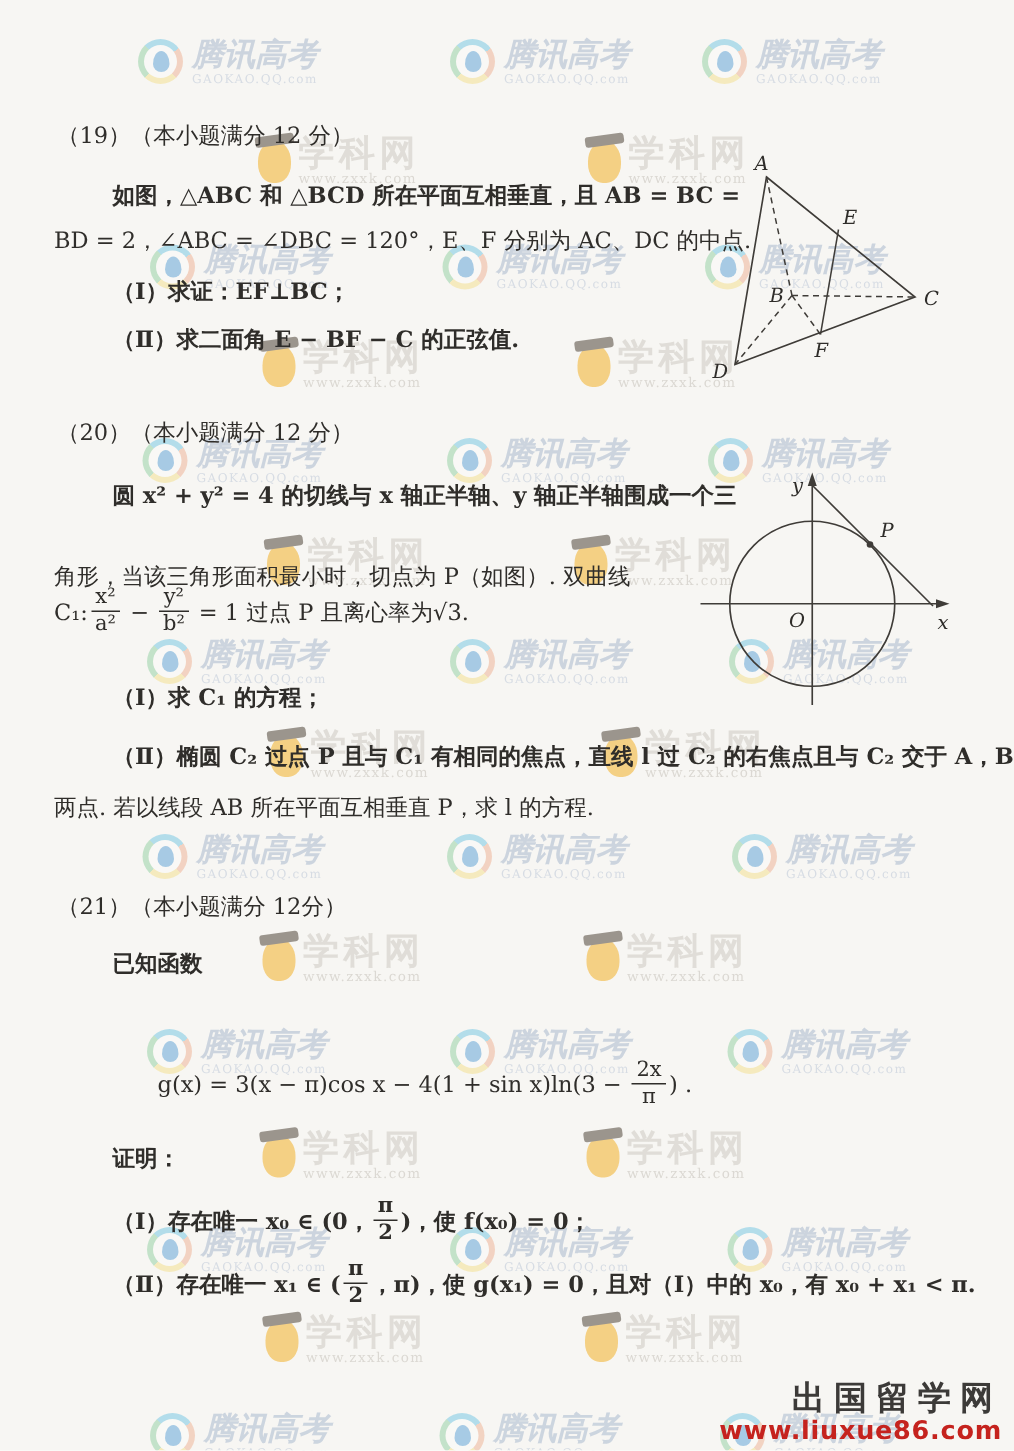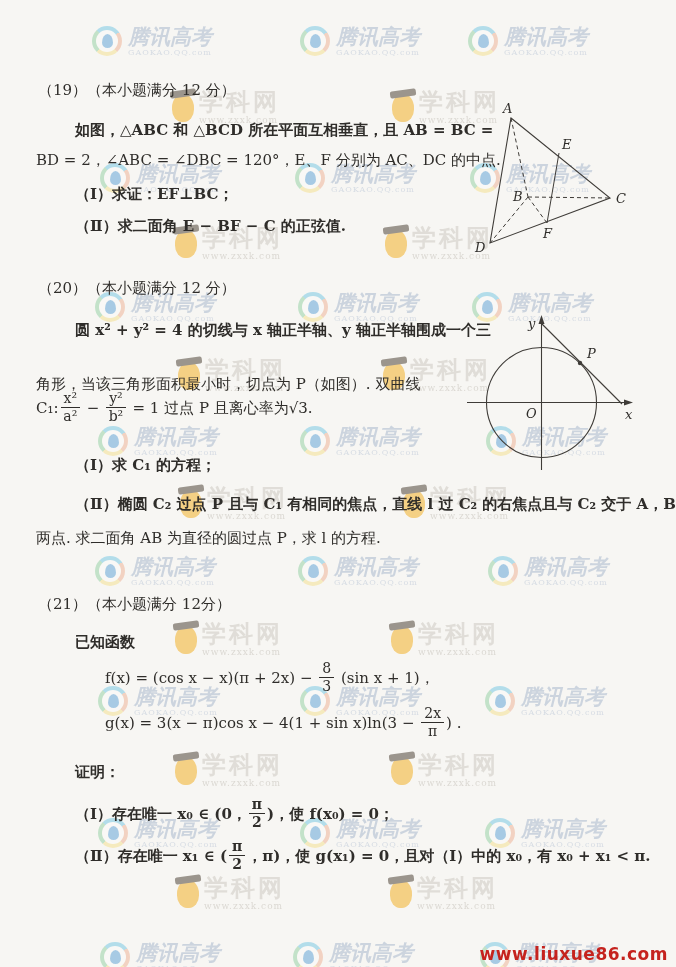--- a/index.html
+++ b/index.html
@@ -430,24 +430,23 @@
       <div class="line indent-para" style="top: 120px;"><span>如图，△ABC 和 △BCD 所在平面互相垂直，且 AB = BC =</span></div>
       <div class="line indent-body" style="top: 150px;"><span>BD = 2，∠ABC = ∠DBC = 120°，E、F 分别为 AC、DC 的中点.</span></div>
       <div class="line indent-para" style="top: 216px;"><span>（Ⅱ）求二面角 E − BF − C 的正弦值.</span></div>
       <div class="line indent-para" style="top: 184px;"><span>（Ⅰ）求证：EF⊥BC；</span></div>
       <div class="line indent-h" style="top: 278px;"><span>（20）（本小题满分 12 分）</span></div>
       <div class="line indent-para" style="top: 320px;"><span>圆 x² + y² = 4 的切线与 x 轴正半轴、y 轴正半轴围成一个三</span></div>
       <div class="line indent-body" style="top: 374px;"><span>角形，当该三角形面积最小时，切点为 P（如图）. 双曲线</span></div>
       <div class="line indent-body" style="top: 393px;"><span>C₁:</span><span class="frac"><span class="num">x²</span><span class="den">a²</span></span><span> − </span><span class="frac"><span class="num">y²</span><span class="den">b²</span></span><span> = 1 过点 P 且离心率为√3.</span></div>
       <div class="line indent-para" style="top: 455px;"><span>（Ⅰ）求 C₁ 的方程；</span></div>
       <div class="line indent-para" style="top: 494px;"><span>（Ⅱ）椭圆 C₂ 过点 P 且与 C₁ 有相同的焦点，直线 l 过 C₂ 的右焦点且与 C₂ 交于 A，B</span></div>
-      <div class="line indent-body" style="top: 528px;"><span>两点. 求二面角 AB 为直径的圆过点 P，求 l 的方程.</span></div>
+      <div class="line indent-body" style="top: 528px;"><span>两点. 若以线段 AB 所在平面互相垂直 P，求 l 的方程.</span></div>
       <div class="line indent-h" style="top: 594px;"><span>（21）（本小题满分 12分）</span></div>
       <div class="line indent-para" style="top: 632px;"><span>已知函数</span></div>
-      <div class="line indent-formula" style="top: 663px;"><span>f(x) = (cos x − x)(π + 2x) − </span><span class="frac"><span class="num">8</span><span class="den">3</span></span><span> (sin x + 1)，</span></div>
       <div class="line indent-formula" style="top: 708px;"><span>g(x) = 3(x − π)cos x − 4(1 + sin x)ln(3 − </span><span class="frac"><span class="num">2x</span><span class="den">π</span></span><span>) .</span></div>
       <div class="line indent-para" style="top: 762px;"><span>证明：</span></div>
       <div class="line indent-para" style="top: 799px;"><span>（Ⅰ）存在唯一 x₀ ∈ (0，</span><span class="frac"><span class="num">π</span><span class="den">2</span></span><span>)，使 f(x₀) = 0；</span></div>
       <div class="line indent-para" style="top: 841px;"><span>（Ⅱ）存在唯一 x₁ ∈ (</span><span class="frac"><span class="num">π</span><span class="den">2</span></span><span>，π)，使 g(x₁) = 0，且对（Ⅰ）中的 x₀，有 x₀ + x₁ &lt; π.</span></div>
     </div>
 
   <svg class="fig" style="left:455px;top:95px" width="210" height="168" viewBox="0 0 210 168">
     <g stroke="#3f3c38" fill="none" stroke-width="1.1">
       <path d="M56,23 L155,103 L35,148 Z"></path>
       <path d="M104,58 L92,128" stroke-width="1"></path>
@@ -482,16 +481,17 @@
     </g>
     <g>
       <text x="72" y="22">y</text>
       <text x="169" y="113">x</text>
       <text x="70" y="112">O</text>
       <text x="131" y="52">P</text>
     </g>
   </svg>
 
   <div class="footer">
+    <div class="site">出国留学网</div>
     <div class="url">www.liuxue86.com</div>
   </div>
 
 </div>
 
 </body></html>

